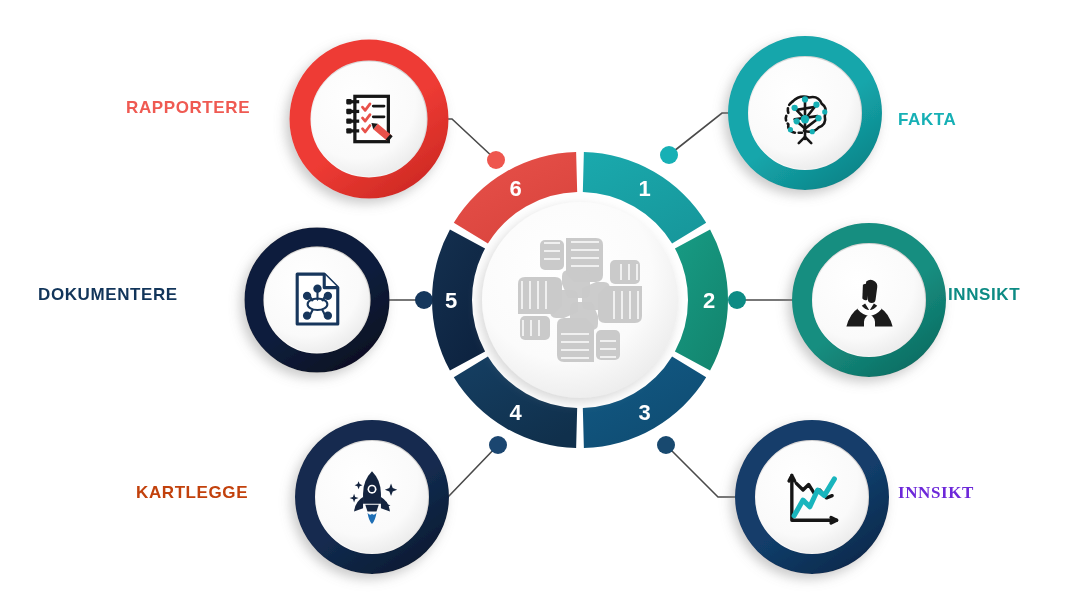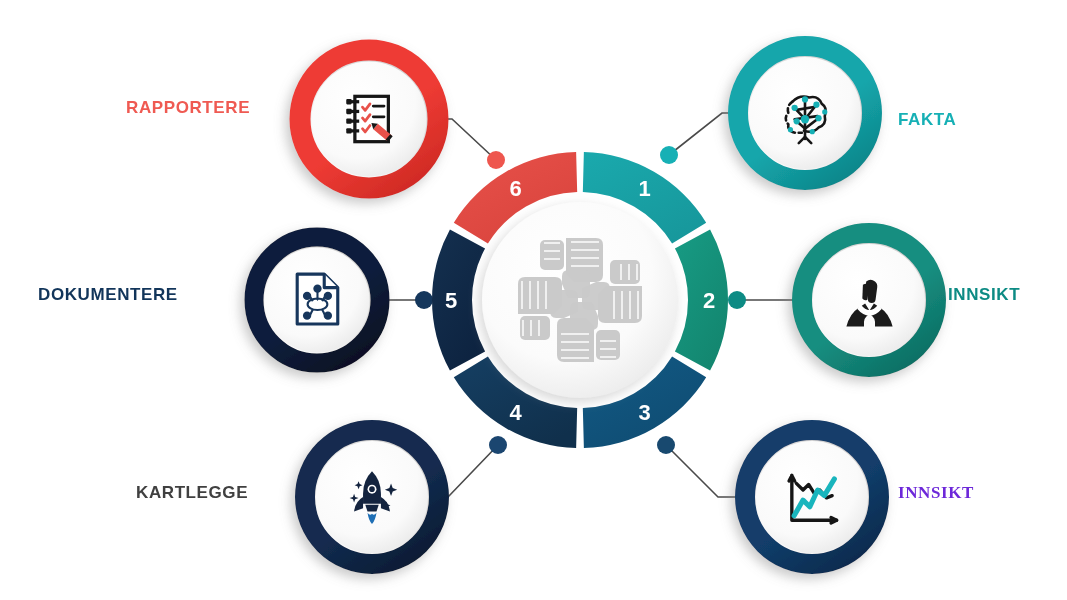--- a/index.html
+++ b/index.html
@@ -320,16 +320,16 @@
         <use href="#hand-proto" transform="rotate(180)"></use>
         <use href="#hand-proto" transform="rotate(270)"></use>
       </g>
     </g>
     </svg>
 
   <div class="label" id="lbl-5" style="left: 126px; top: 98px; color: rgb(239, 90, 82);">RAPPORTERE</div>
   <div class="label" id="lbl-0" style="left: 898px; top: 98px; color: rgb(22, 176, 181); margin-top: 12px;">FAKTA</div>
   <div class="label" id="lbl-1" style="left: 948px; top: 285px; color: rgb(13, 139, 132);">INNSIKT</div>
   <div class="label" id="lbl-2" style="left: 898px; top: 483px; color: #6d28d9; font-family: Liberation Serif, serif;">INNSIKT</div>
-  <div class="label" id="lbl-3" style="left: 136px; top: 483px; color: #404040;">KARTLEGGE</div>
+  <div class="label" id="lbl-3" style="left: 136px; top: 483px; color: #c2410c;">KARTLEGGE</div>
   <div class="label" id="lbl-4" style="left: 38px; top: 285px; color: rgb(18, 53, 90);">DOKUMENTERE</div>
 
 </div>
 
 </body></html>

